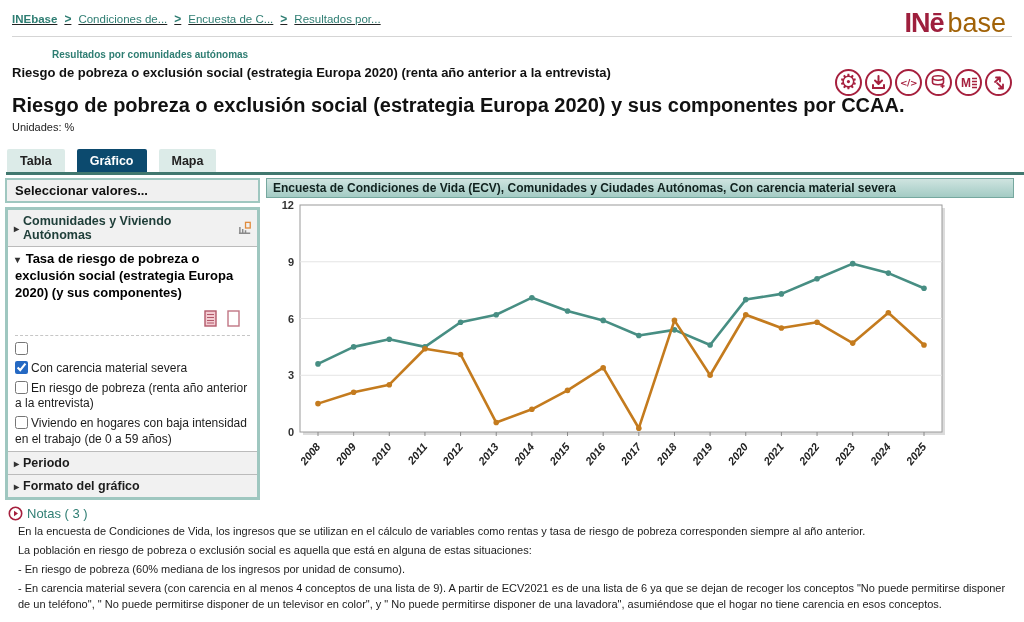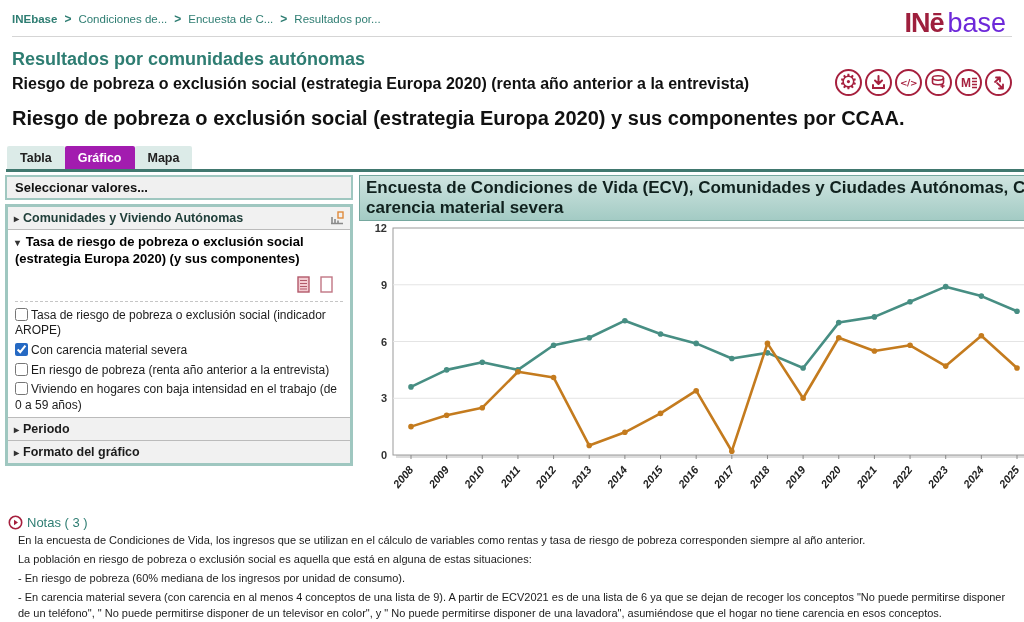--- a/index.html
+++ b/index.html
@@ -1,70 +1,70 @@
 <!DOCTYPE html>
 <html><head>
 <meta charset="utf-8">
 <style>
   * { box-sizing: border-box; margin: 0; padding: 0; }
   html,body { width:1024px; height:622px; background:#fff; font-family:"Liberation Sans", sans-serif; color:#222; overflow:hidden; }
 
   
-  .topbar { position:relative; padding:12px 12px 0 12px; }
+  .topbar { position:relative; padding:12px 12px 0 12px;text-decoration:underline; }
   .breadcrumb { font-size:11.5px; color:#2e7d72; display:flex; align-items:center; gap:7px; }
   .breadcrumb .crumb { cursor:pointer; }
   .breadcrumb .crumb.first { font-weight:bold; }
   .breadcrumb .sep { font-weight:bold; font-size:12px; color:#2e7d72; }
   .toprule { border:none; border-top:1px solid #d5d5d5; margin-top:10px; }
   .logo { position:absolute; top:10px; right:18px; font-size:27px; line-height:1; white-space:nowrap; }
   .logo .ine { font-weight:bold; color:#9e1f3d; letter-spacing:-1px; }
-  .logo .base { color:#6d28d9; margin-left:4px; font-weight:400; }
+  .logo .base { color:#a16207; margin-left:4px; font-weight:400; }
 
   
   .headings { padding:12px 12px 0 12px; position:relative; }
-  .h1 { color:#2e7d72; font-weight:bold; font-size:18px; }
-  .h2 { font-weight:bold; font-size:16px; margin-top:5px; color:#111; }
+  .h1 { color:#2e7d72; font-weight:bold; font-size:10px;margin-left:40px; }
+  .h2 { font-weight:bold; font-size:13px; margin-top:5px; color:#111; }
   .h3 { font-weight:bold; font-size:20px; margin-top:14px; color:#111; }
   .units { font-size:11px; margin-top:4px; color:#222; }
 
   .toolbar { position:absolute; right:12px; top:32px; display:flex; gap:3px; }
   .circle-btn { width:27px; height:27px; border-radius:50%; border:2px solid #a6203e; color:#a6203e; display:flex; align-items:center; justify-content:center; cursor:pointer; background:#fff; font-family:"DejaVu Sans", sans-serif; }
   .circle-btn svg { display:block; }
   .glyph-gear { font-size:21px; line-height:1; }
   .glyph-code { font-size:9px; font-weight:bold; letter-spacing:-0.5px; }
 
   
-  .tabs { display:flex; gap:0; margin:16px 0 0 6px; border-bottom:3px solid #41786f; padding-left:1px;align-items:center; }
+  .tabs { display:flex; gap:12px; margin:16px 0 0 6px; border-bottom:3px solid #41786f; padding-left:1px;align-items:center; }
   .tab { font-size:12.5px; font-weight:bold; padding:5px 13px 4px 13px; background:#dcebe8; color:#222; cursor:pointer; border-top-left-radius:2px; border-top-right-radius:2px; }
-  .tab.active { background:#a21caf; color:#fff; }
+  .tab.active { background:#0c4a6e; color:#fff; }
 
   
   .content { display:flex; gap:6px; margin:3px 10px 0 5px; align-items:flex-start; }
 
   
-  .sidebar { width:348px; flex:none; }
+  .sidebar { width:255px; flex:none; }
   .select-values { border:2px solid #9fc7c0; background:#f0f0f0; font-weight:bold; font-size:13px; padding:3px 8px; color:#111; }
   .group { border:3px solid #9fc7c0; margin-top:4px; background:#fff; }
   .sec-head { display:flex; align-items:center; gap:4px; background:#f1f1f1; padding:4px 6px; font-weight:bold; font-size:12.5px; color:#203f3a; cursor:pointer; }
   .sec-head .arrow { font-size:10px; color:#333; }
   .sec-head.ccaa { border-bottom:1px solid #bbb; justify-content:flex-start; }
   .sec-head .spacer { flex:1; }
   .sec-head.plain { color:#1c1c1c; border-top:1px solid #bbb; }
   .rate-section { background:#fff; padding:4px 7px 0 7px; }
   .rate-title { font-weight:bold; font-size:13px; color:#000; line-height:1.3; cursor:pointer; }
   .rate-title .arrow { font-size:10px; color:#333; margin-right:2px; }
   .mini-icons { display:flex; justify-content:flex-end; gap:10px; padding:8px 10px 4px 0; }
   .mini-icons svg { cursor:pointer; }
   .dashes { border:none; border-top:1px dashed #c6c6c6; margin:4px 0 6px 0; }
   .chk { font-size:12px; line-height:1.3; margin:4px 0; color:#1c1c1c; }
   .chk input { vertical-align:-2px; margin-right:3px; accent-color:#2569c3; width:13px; height:13px; }
 
   
   .chart-panel { flex:1; }
-  .chart-title { background:linear-gradient(#cfe4e0,#a3cbc4); border:1px solid #76a89f; font-weight:bold; font-size:17px; color:#10211e; padding:2px 6px; }
+  .chart-title { background:linear-gradient(#cfe4e0,#a3cbc4); border:1px solid #76a89f; font-weight:bold; font-size:12px; color:#10211e; padding:2px 6px; }
   .chart-wrap { background:#fff; }
   svg.chart { display:block; }
 
   
   .notes { padding:6px 12px 0 8px; }
   .notes-head { display:flex; align-items:center; gap:4px; color:#2e7d72; font-size:13px; cursor:pointer;text-align:center; }
   .note-line { font-size:11px; color:#1c1c1c; margin:3px 0 0 10px; line-height:1.45; }
 </style>
 </head>
 <body>
@@ -82,20 +82,21 @@
   <div class="logo">
     <span class="ine">INē</span><span class="base">base</span>
   </div>
   <hr class="toprule">
 </div>
 
 <div class="headings">
   <div class="h1">Resultados por comunidades autónomas</div>
   <div class="h2">Riesgo de pobreza o exclusión social (estrategia Europa 2020) (renta año anterior a la entrevista)</div>
   <div class="h3">Riesgo de pobreza o exclusión social (estrategia Europa 2020) y sus componentes por CCAA.</div>
+  <div class="units">Unidades:  %</div>
 
   <div class="toolbar">
     <div class="circle-btn">
       <span class="glyph-gear">⚙</span>
     </div>
     <div class="circle-btn">
       <svg width="17" height="17" viewBox="0 0 17 17">
         <path d="M8.5 2 v7 M5 6.5 L8.5 10 L12 6.5" fill="none" stroke="#a6203e" stroke-width="2" stroke-linecap="round" stroke-linejoin="round"></path>
         <path d="M3 11 v3 h11 v-3" fill="none" stroke="#a6203e" stroke-width="2" stroke-linecap="round"></path>
       </svg>
@@ -155,21 +156,21 @@
             <rect x="1" y="1" width="11" height="15" fill="#f3ccd2" stroke="#b2596a" stroke-width="1.4"></rect>
             <path d="M3 4.5 h7 M3 7.5 h7 M3 10.5 h7 M3 13 h7" stroke="#b2596a" stroke-width="1.2"></path>
           </svg>
           <svg width="13" height="17" viewBox="0 0 13 17">
             <rect x="1" y="1" width="11" height="15" fill="#fff" stroke="#c17684" stroke-width="1.4"></rect>
           </svg>
         </div>
         <hr class="dashes">
 
         <div class="chk">
-          <input type="checkbox" style=""><span>Tasa de riesgo de pobreza o exclusión social (indicador AROPE)</span>
+          <input type="checkbox" style="">
         </div>
         <div class="chk">
           <input type="checkbox" checked="" style=""><span>Con carencia material severa</span>
         </div>
         <div class="chk">
           <input type="checkbox" style=""><span>En riesgo de pobreza (renta año anterior a la entrevista)</span>
         </div>
         <div class="chk">
           <input type="checkbox" style=""><span>Viviendo en hogares con baja intensidad en el trabajo (de 0 a 59 años)</span>
         </div>

